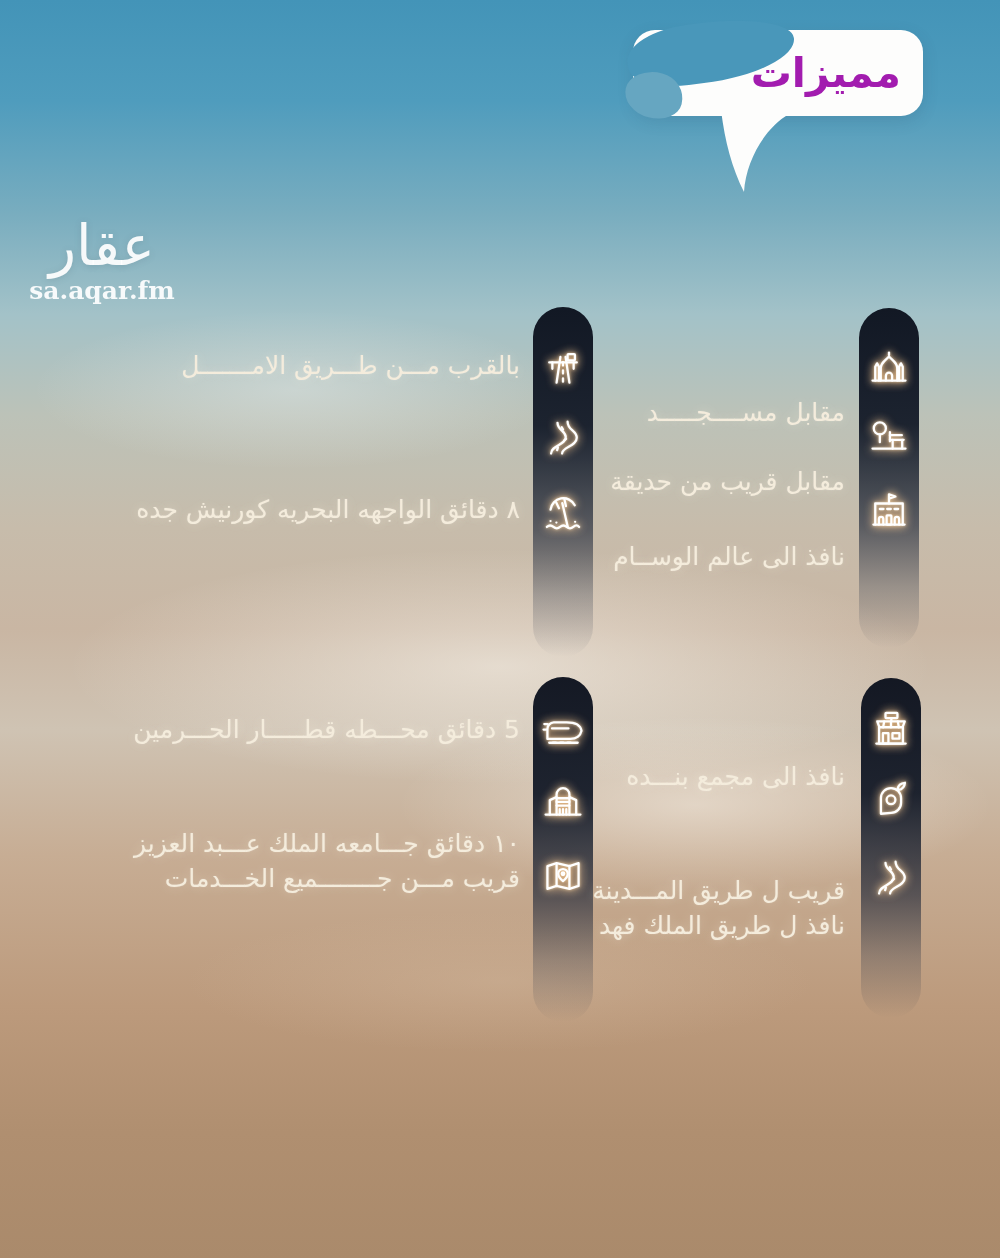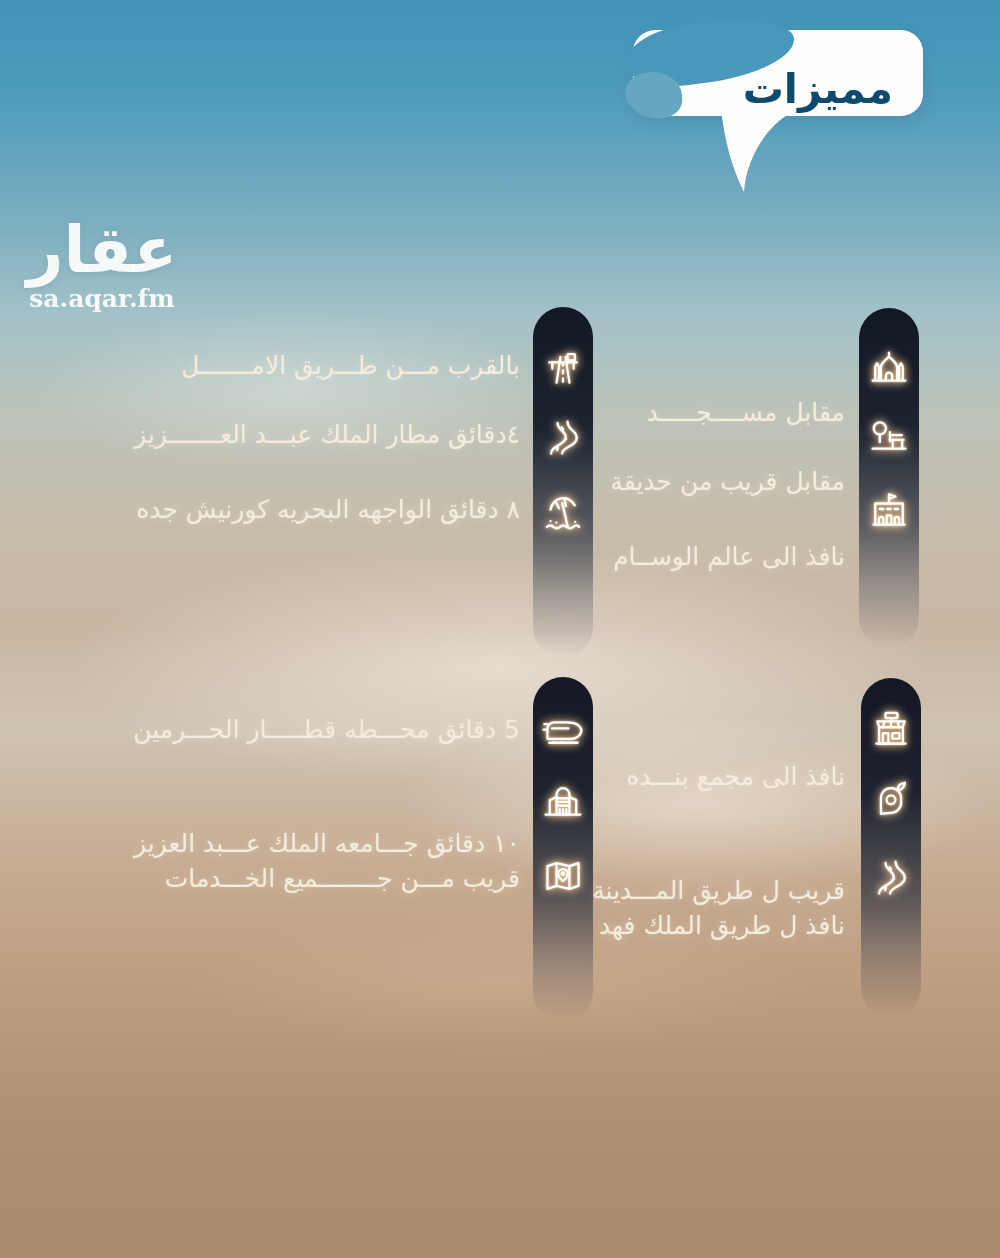--- a/index.html
+++ b/index.html
@@ -16,31 +16,31 @@
   .cloud2{left:-8%;top:22%;width:75%;height:18%;
     background:radial-gradient(50% 50% at 50% 50%, rgba(233,240,240,.40), rgba(233,240,240,0) 70%);}
   .cloud3{right:-12%;top:54%;width:85%;height:20%;
     background:radial-gradient(50% 50% at 50% 50%, rgba(255,250,242,.45), rgba(255,250,242,0) 70%);}
   .cloud4{left:5%;top:70%;width:90%;height:16%;
     background:radial-gradient(50% 50% at 50% 50%, rgba(214,190,165,.35), rgba(214,190,165,0) 70%);}
 
   
   .bubble{position:absolute;left:633px;top:30px;width:290px;height:86px;
     background:#fdfdfc;border-radius:22px;box-shadow:0 5px 16px rgba(40,70,95,.15);}
-  .bubble .label{position:absolute;right:30px;top:50%;transform:translateY(-50%);
-    direction:rtl;font-size:41px;font-weight:700;color:#0c4a6e;letter-spacing:.5px;margin-top:16px;}
+  .bubble .label{position:absolute;right:22px;top:50%;transform:translateY(-50%);
+    direction:rtl;font-size:41px;font-weight:700;color:#a21caf;letter-spacing:.5px;}
   .blob1{position:absolute;left:-6px;top:-8px;width:168px;height:60px;background:#4997ba;
     border-radius:42% 58% 62% 38% / 55% 48% 62% 45%;transform:rotate(-7deg);}
   .blob2{position:absolute;left:-8px;top:42px;width:58px;height:46px;background:#66a6c1;
     border-radius:55% 45% 50% 50% / 50% 55% 45% 50%;transform:rotate(14deg);}
   .tail{position:absolute;left:80px;top:80px;width:85px;height:100px;}
 
   
   .logo{position:absolute;left:22px;top:218px;width:160px;text-align:center;}
-  .logo .mark{direction:rtl;font-size:64px;line-height:1.0;font-weight:700;
+  .logo .mark{direction:rtl;font-size:56px;line-height:1.0;font-weight:400;
     color:rgba(255,255,255,.93);text-shadow:0 1px 6px rgba(90,120,130,.25);}
   .logo .site{margin-top:2px;font-family:"DejaVu Serif","Liberation Serif",serif;
     font-size:25px;font-weight:700;color:rgba(255,255,255,.92);}
 
   
   .pill{position:absolute;width:60px;border-radius:30px;
     background:linear-gradient(180deg, rgba(12,17,29,.96) 0%, rgba(16,23,37,.93) 34%,
       rgba(23,32,51,.62) 64%, rgba(29,41,63,.28) 82%, rgba(32,45,68,0) 100%);}
   .pill-g1r{left:859px;top:308px;height:340px;}
   .pill-g1m{left:533px;top:307px;height:350px;}
@@ -206,21 +206,20 @@
         <circle cx="12" cy="10.8" r="0.7"></circle>
       </svg>
     </span>
   </div>
 
   <div class="feat colA r1g1">مقابل مســــجـــــد</div>
   <div class="feat colA r2g1">مقابل قريب من حديقة</div>
   <div class="feat colA r3g1">نافذ الى عالم الوســام</div>
 
   <div class="feat colB r1g1">بالقرب مـــن طـــريق الامـــــــل</div>
-  <div class="feat colB r2g1">٤دقائق مطار الملك عبـــد العـــــــزيز</div>
   <div class="feat colB r3g1">٨ دقائق الواجهه البحريه كورنيش جده</div>
 
   <div class="feat colA r1g2">نافذ الى مجمع بنـــده</div>
   <div class="feat colA r3g2">نافذ ل طريق الملك فهد</div>
   <div class="feat colA r2g2">قريب ل طريق المـــدينة</div>
 
   <div class="feat colB r1g2">5 دقائق محـــطه قطـــــار الحـــرمين</div>
   <div class="feat colB r2g2">١٠ دقائق جـــامعه الملك عـــبد العزيز</div>
   <div class="feat colB r3g2">قريب مـــن جــــــــميع الخـــدمات</div>
 

